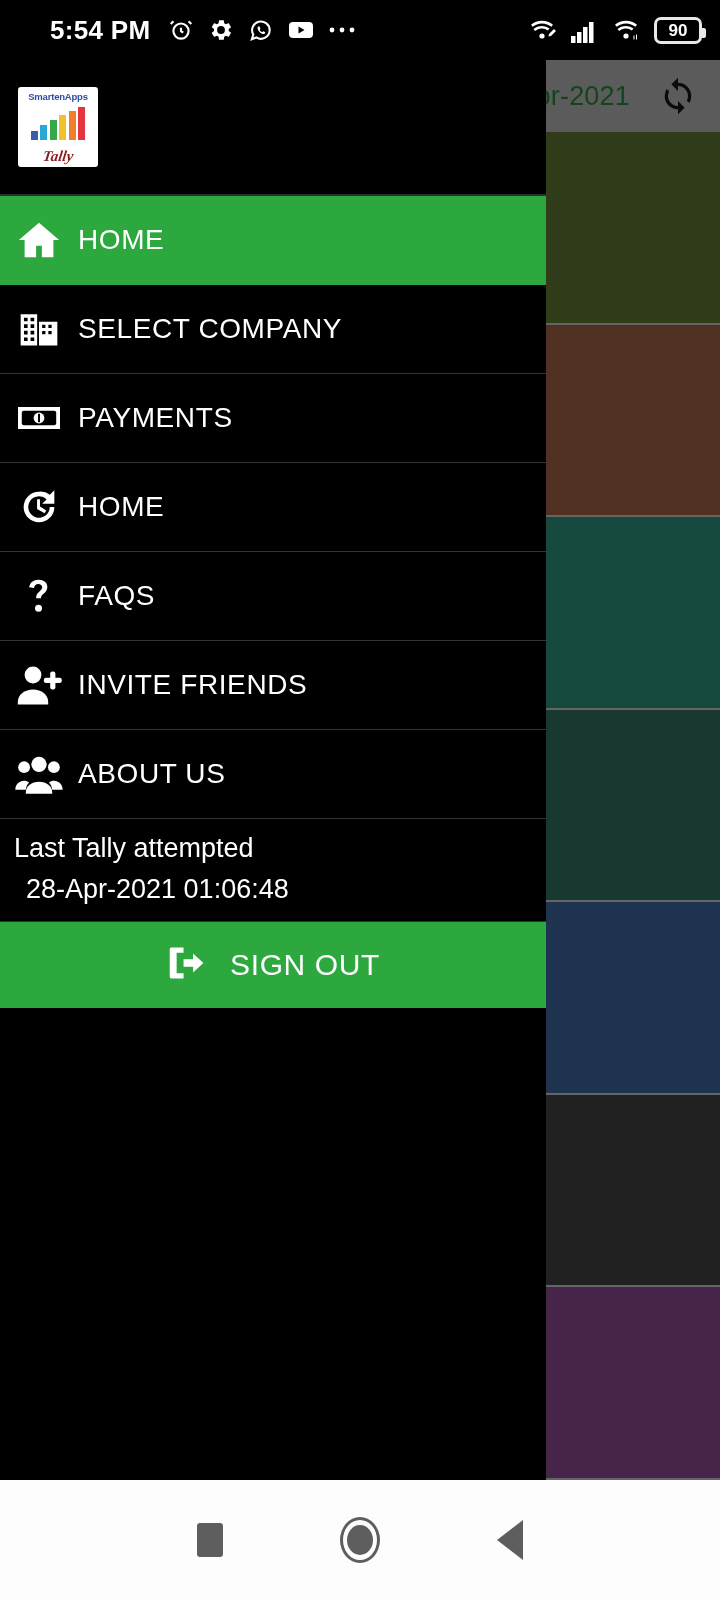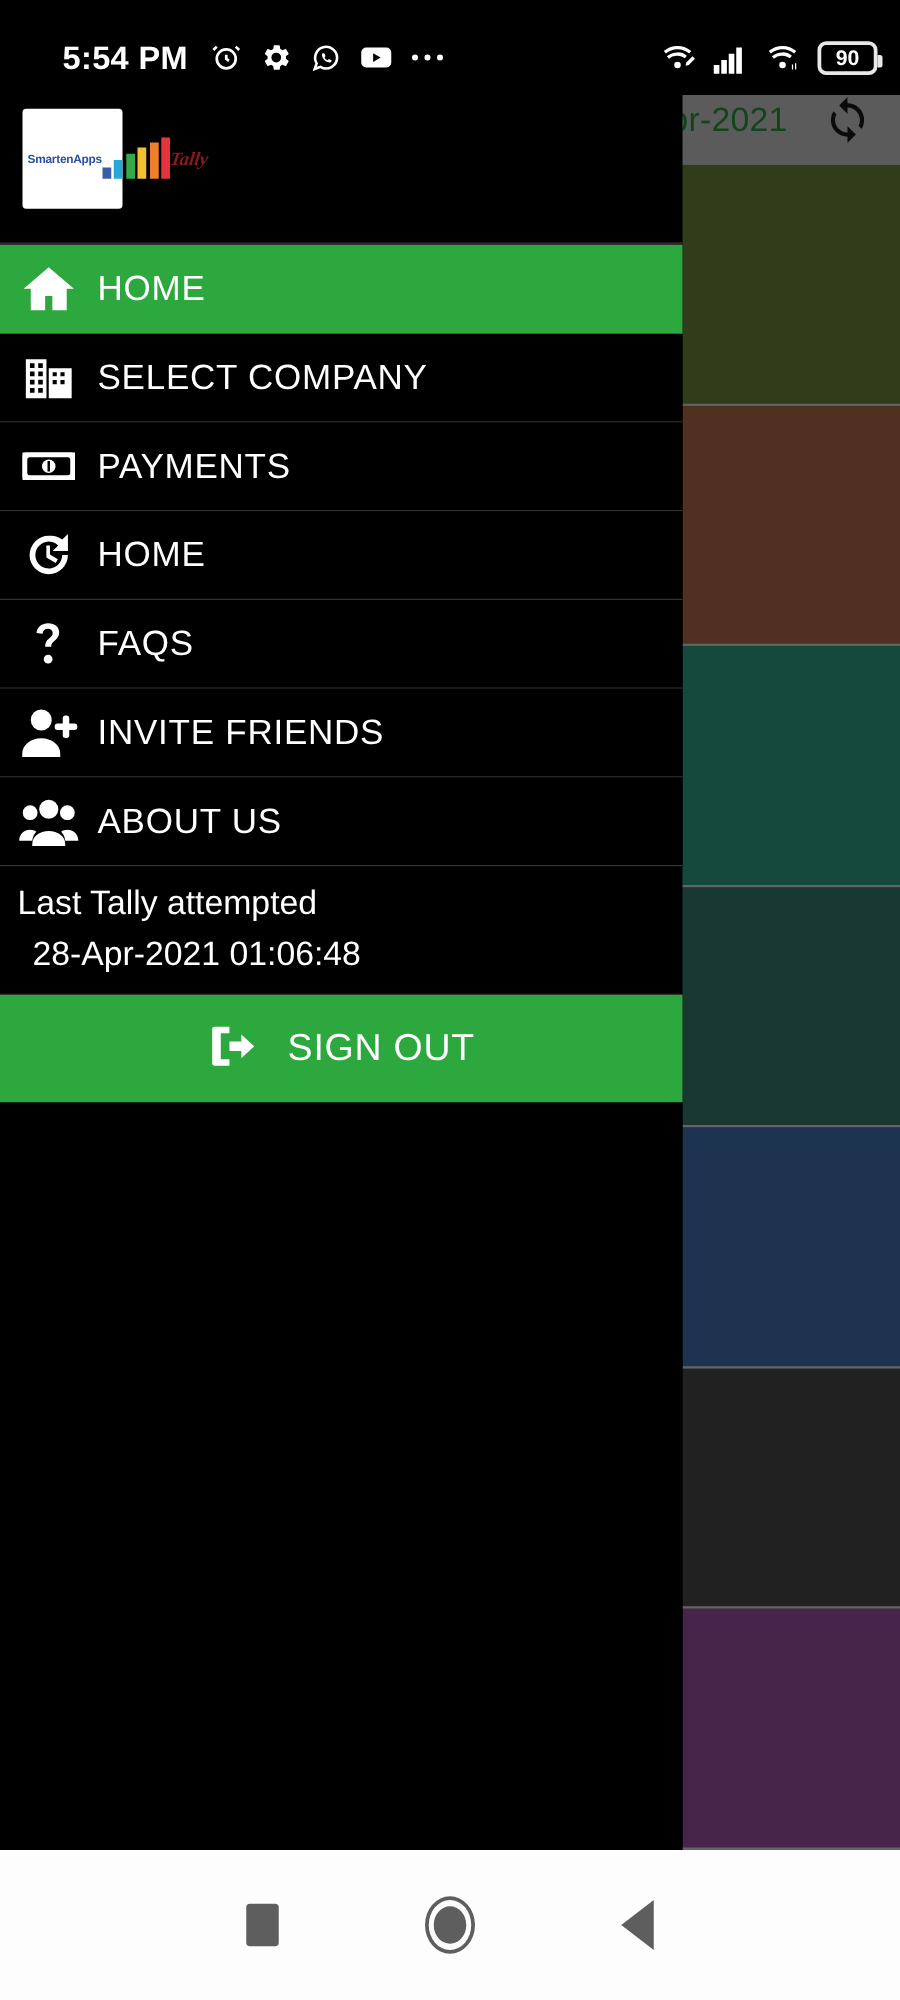--- a/index.html
+++ b/index.html
@@ -28,21 +28,21 @@
     padding:0 22px; display:flex; flex-direction:column; justify-content:center;
   }
   .tile .t-title { font-size:27px; color:#b9b9b9; margin-bottom:24px; }
   .tile .t-value { font-size:33px; color:#b6b6b6; }
 
   
   #veil { position:absolute; left:0; top:0; width:720px; height:1480px; background:rgba(0,0,0,0.35); }
 
   
   #statusbar {
-    position:absolute; left:0; top:16px; width:720px; height:60px;
+    position:absolute; left:0; top:0; width:720px; height:60px;
     background:#000; display:flex; align-items:center; z-index:40;
     padding:0 18px;
   }
   #sb-left { display:flex; align-items:center; gap:14px; flex:1; padding-left:32px; }
   #sb-time { color:#fff; font-size:26px; font-weight:bold; letter-spacing:.3px; margin-right:4px; }
   #sb-right { display:flex; align-items:flex-end; gap:13px; }
   .sb-ico { display:flex; align-items:center; justify-content:center; }
 
   .batt {
     width:48px; height:27px; border:3px solid #e8e8e8; border-radius:7px;
@@ -52,35 +52,35 @@
   .batt span{ font-size:17px; color:#fff; font-weight:bold; line-height:1; }
 
   
   #drawer {
     position:absolute; left:0; top:60px; width:546px; height:1420px;
     background:#000; z-index:50; display:flex; flex-direction:column;
   }
   #drawer-header { height:134px; display:flex; align-items:center; padding:0 18px; gap:22px; flex:none; }
   #logo {
     width:80px; height:80px; background:#fff; border-radius:3px;
-    display:flex; flex-direction:row; align-items:center; justify-content:space-between;
+    display:flex; flex-direction:column; align-items:center; justify-content:space-between;
     padding:5px 4px 3px; flex:none;
   }
   #logo .logo-word { font-size:9.5px; font-weight:bold; color:#2b4ea2; letter-spacing:-.2px; line-height:1; }
   #logo .logo-bars { display:flex; align-items:flex-end; gap:2.5px; height:30px; }
   #logo .logo-bars i { width:7px; display:block; }
   #logo .logo-tally { font-size:15px; font-style:italic; font-weight:bold; color:#8c1b1b;
      font-family:"Liberation Serif", serif; line-height:1; transform:skewX(-8deg); }
   #user-block { display:flex; flex-direction:column; gap:10px; }
   #user-name { color:#fff; font-size:31px; line-height:1; }
   #user-sub  { color:#fff; font-size:27px; line-height:1; }
   #header-div { height:2px; background:#2e2e2e; flex:none; }
 
   .menu-item {
-    height:71px; display:flex; align-items:center; gap:0;
+    height:89px; display:flex; align-items:center; gap:0;
     border-bottom:1px solid #333; background:#000; flex:none;text-align:right;
   }
   .menu-item.active { background:#2ca83e; border-bottom:1px solid #2ca83e; }
   .mi-icon { width:78px; min-width:78px; display:flex; align-items:center; justify-content:center; }
   .mi-label { color:#fff; font-size:28px; letter-spacing:.6px; }
 
   #last-update {
     flex:none; padding:14px 14px 16px; border-bottom:1px solid #333;
     display:flex; flex-direction:column; gap:10px;
   }

